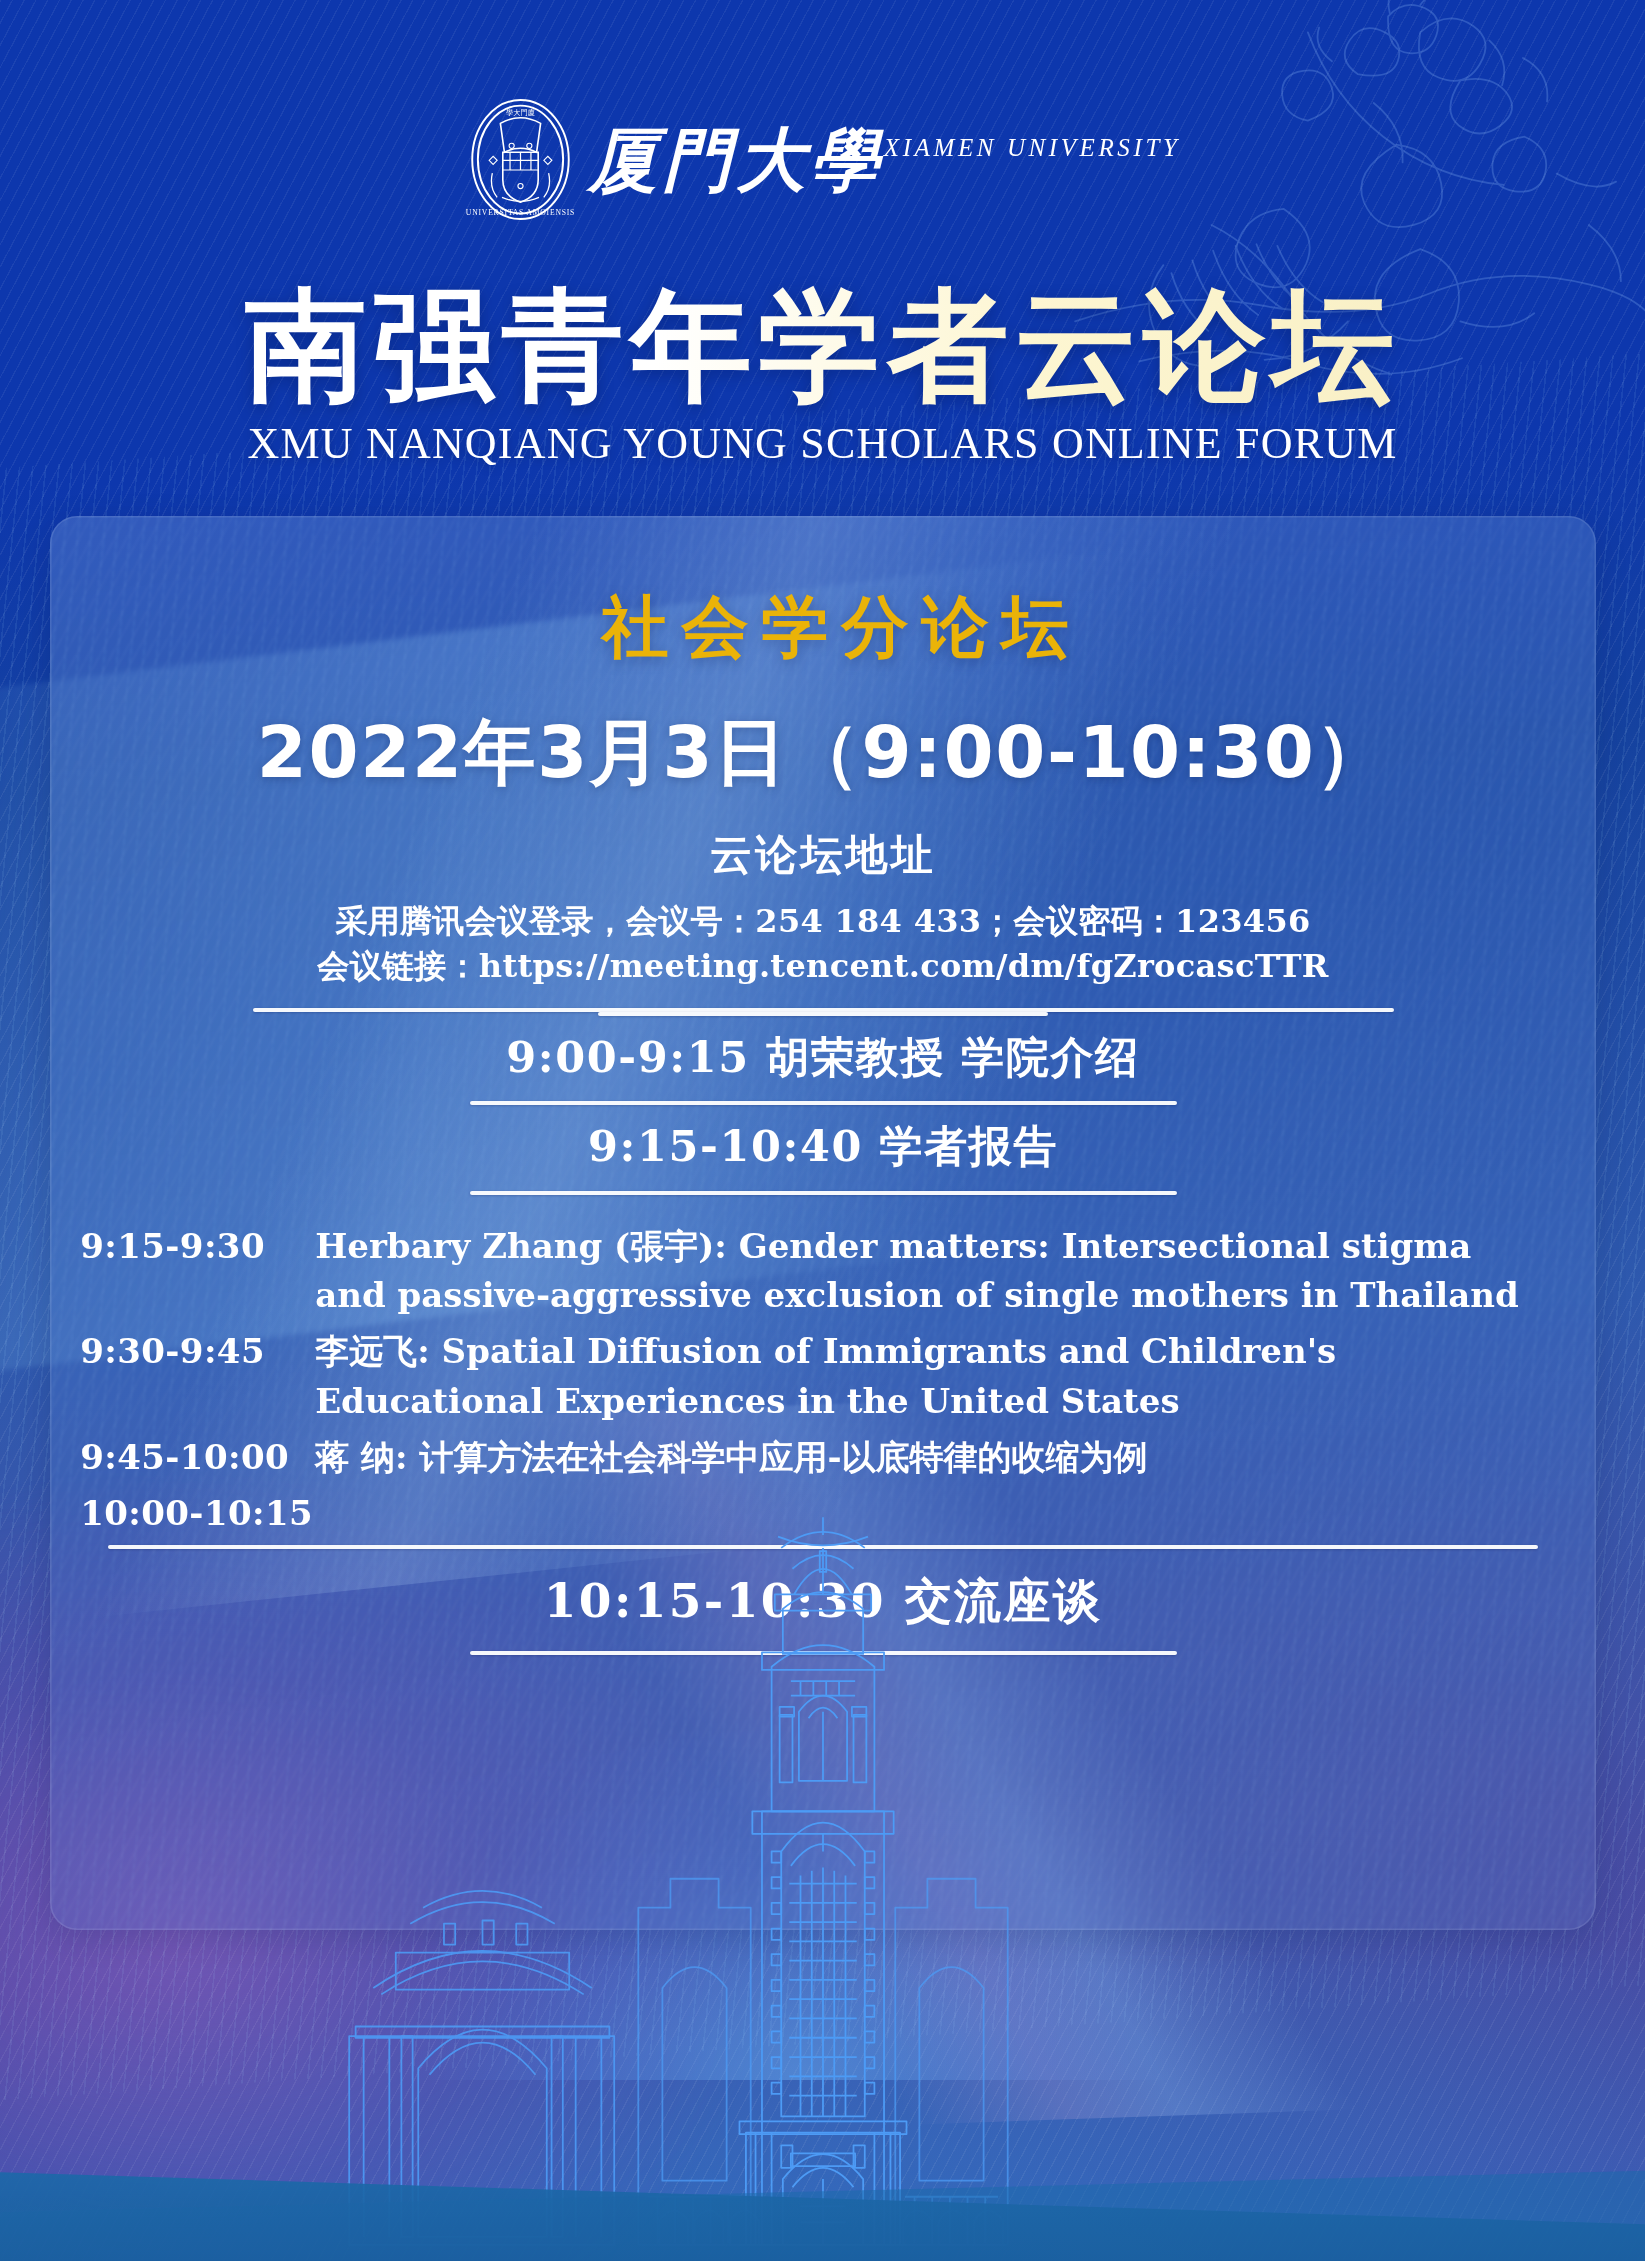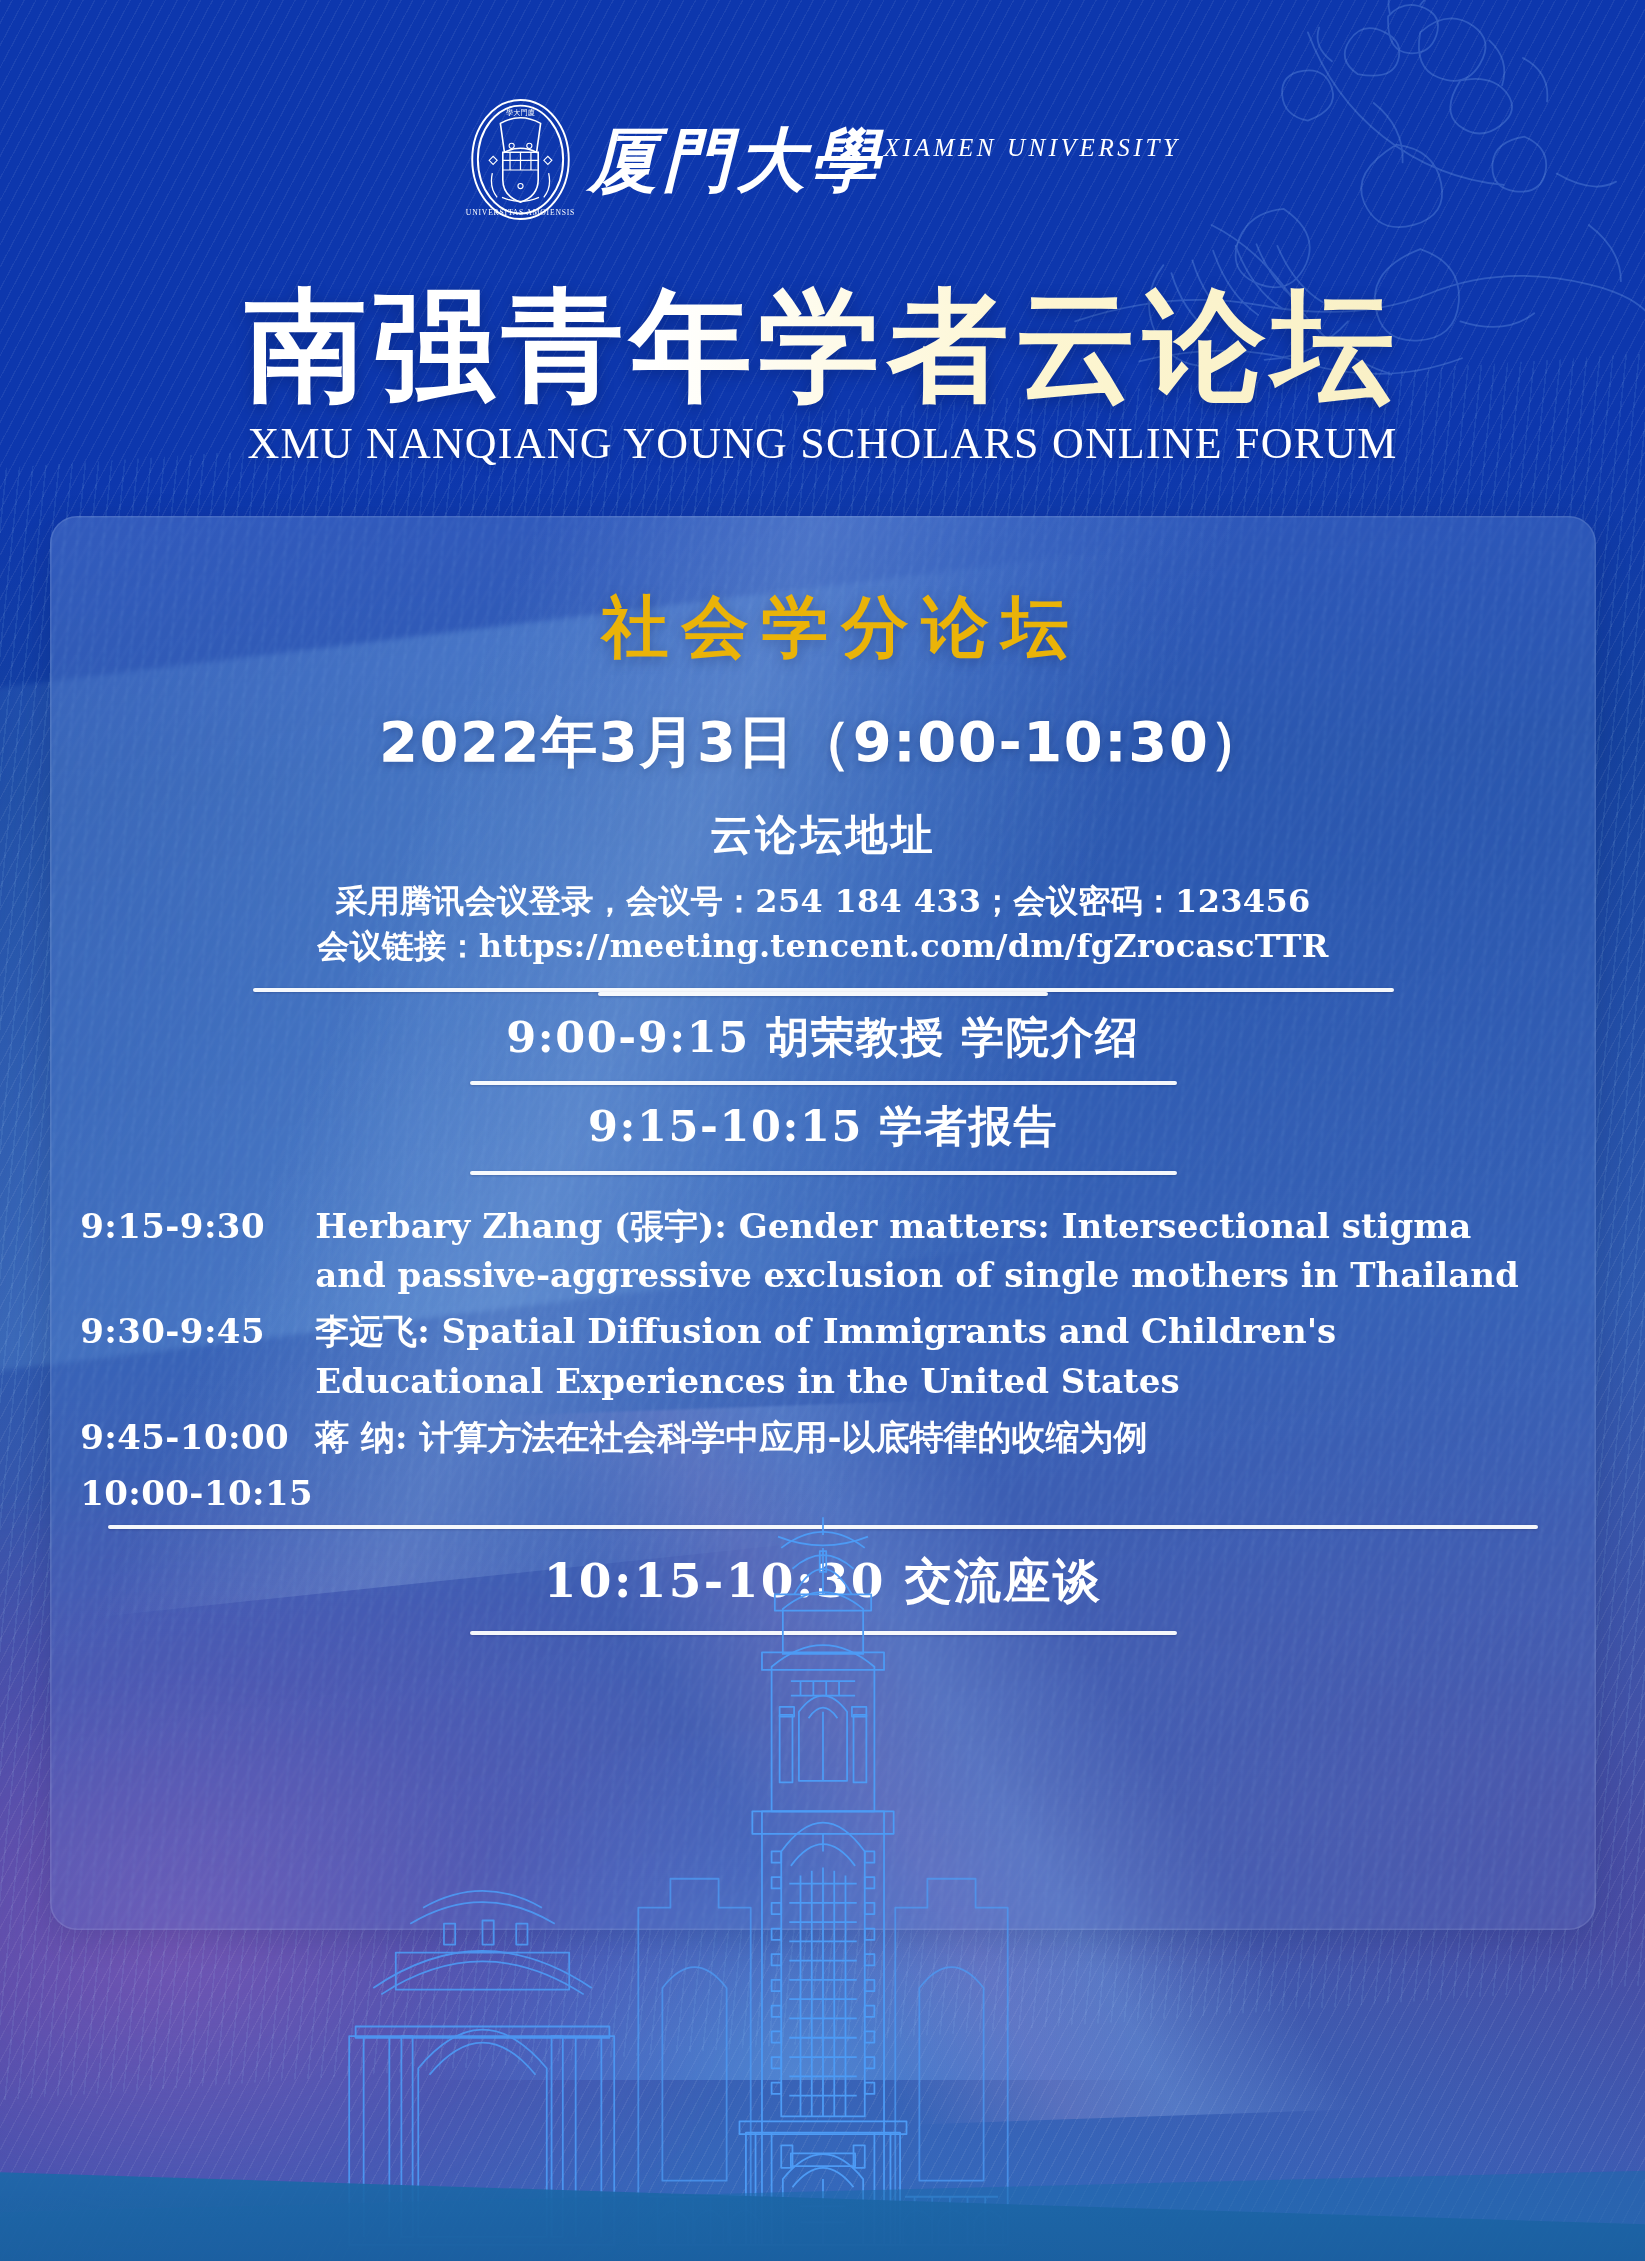--- a/index.html
+++ b/index.html
@@ -135,21 +135,21 @@
   .sub-title{
     margin-top:66px;text-align:center;
     font-size:67px;font-weight:700;letter-spacing:13px;
     color:#eab308;
     font-family:"DejaVu Sans","Liberation Sans",sans-serif;
     filter:drop-shadow(0 3.2px 6.4px rgba(0,20,80,.30));
     padding-left:37px;
   }
   .date-line{
     margin-top:32px;text-align:center;
-    font-size:56px;font-weight:700;letter-spacing:1.6px;color:#fff;
+    font-size:72px;font-weight:700;letter-spacing:1.6px;color:#fff;
     font-family:"DejaVu Sans","Liberation Sans",sans-serif;
     filter:drop-shadow(0 2.4px 4.8px rgba(0,20,80,.28));
   }
   .addr-title{
     margin-top:26px;text-align:center;
     font-size:42px;font-weight:700;letter-spacing:3.2px;color:#fff;
     font-family:"DejaVu Sans","Liberation Sans",sans-serif;
   }
   .addr-lines{
     margin-top:16px;text-align:center;
@@ -324,21 +324,21 @@
       <div class="addr-line">会议链接：https://meeting.tencent.com/dm/fgZrocascTTR</div>
     </div>
 
     <div class="rule rule-wide"></div>
 
     <div class="rule rule-narrow"></div>
 
     <div class="agenda-line">9:00-9:15 胡荣教授 学院介绍</div>
 
     <div class="rule rule-mid"></div>
-    <div class="agenda-line">9:15-10:15  学者报告</div>
+    <div class="agenda-line">9:15-10:40  学者报告</div>
     <div class="rule rule-mid"></div>
 
     <div class="sched">
       <div class="srow">
         <div class="stime">9:15-9:30</div>
         <div class="sdesc">Herbary Zhang (張宇): Gender matters: Intersectional stigma and passive-aggressive exclusion of single mothers in Thailand</div>
       </div>
       <div class="srow">
         <div class="stime">9:30-9:45</div>
         <div class="sdesc">李远飞: Spatial Diffusion of Immigrants and Children's Educational Experiences in the United States</div>

